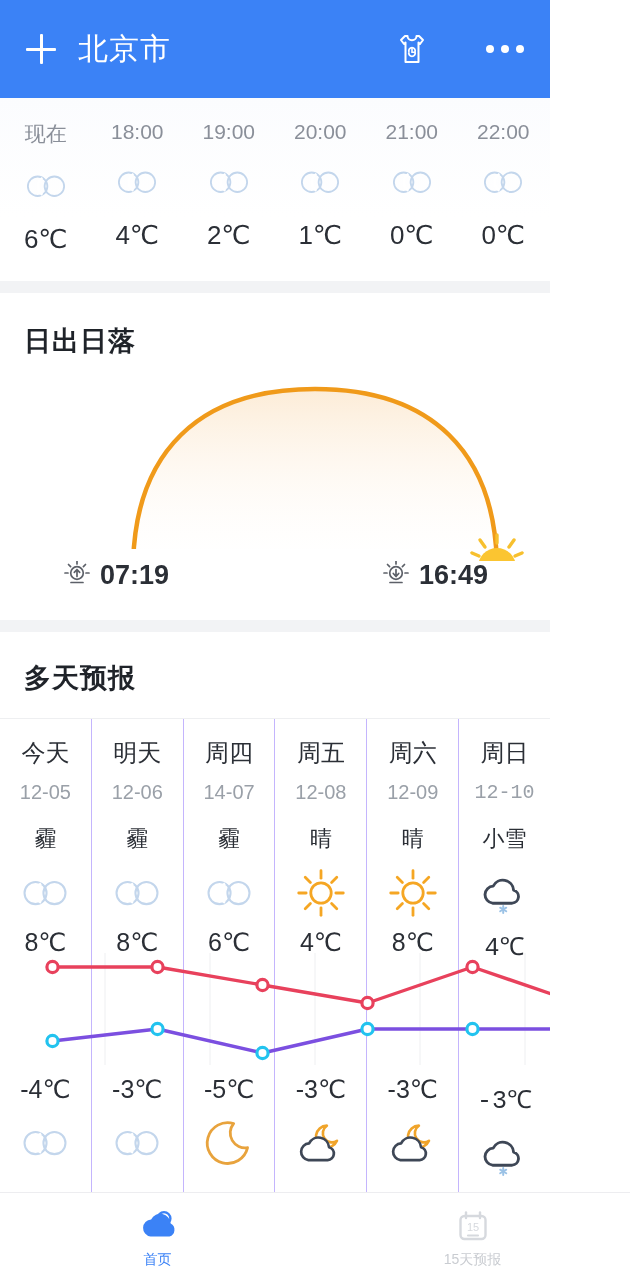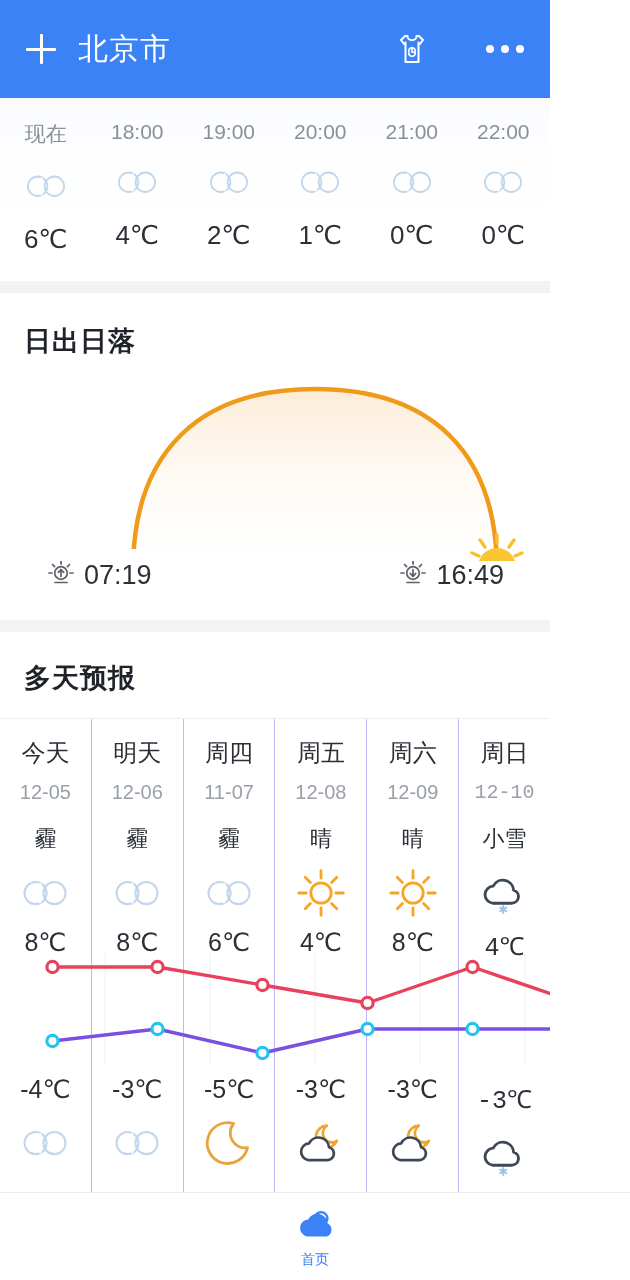--- a/index.html
+++ b/index.html
@@ -42,21 +42,21 @@
   .hourly-row{ display:flex; }
   .hour-col{ flex:1; display:flex; flex-direction:column; align-items:center; gap:16px; }
   .hour-time{ font-size:21px; color:#8a8f99; }
   .hour-temp{ font-size:26px; color:#2b2f36; }
   .hour-ico{ height:44px; display:flex; align-items:center; justify-content:center; }
 
   
   .sun-sec{ padding:30px 0 26px 0; }
   .sec-title{ font-size:27px; color:#1f2329; font-weight:700; padding-left:24px; letter-spacing:1px; }
   .arc-wrap{ position:relative; width:100%; height:190px; margin-top:12px; }
-  .sun-times{ display:flex; justify-content:space-between; padding:0 46px; margin-top:-4px; }
+  .sun-times{ display:flex; justify-content:space-between; padding:0 62px; margin-top:-4px;font-weight:bold; }
   .sun-time{ display:flex; align-items:center; gap:8px; font-size:27px; color:#2b2f36; }
 
   
   .fc-sec{ padding:28px 0 0 0; }
   .fc-grid{ display:flex; margin-top:22px; border-top:1px solid #eeeff1; }
   .fc-col{ flex:1; border-right:1px solid #c4b5fd; display:flex; flex-direction:column; align-items:center; padding:18px 0 0 0; }
   .fc-col:last-child{ border-right:none;font-family:Liberation Mono, monospace; }
   .fc-day{ font-size:24px; color:#2b2f36; }
   .fc-date{ font-size:20px; color:#9aa0a8; margin-top:12px; }
   .fc-cond{ font-size:22px; color:#2b2f36; margin-top:20px; }
@@ -296,21 +296,21 @@
                   <circle cx="21" cy="20" r="14" stroke="#c3d6ec" stroke-width="2.6" fill="none"></circle>
                   <circle cx="45" cy="20" r="14" stroke="#c3d6ec" stroke-width="2.6" fill="none"></circle>
                   <path d="M28 8 a14 14 0 0 0 0 24" stroke="#ffffff" stroke-width="3.4" fill="none"></path>
                 </svg>
               </div>
               <div class="fc-cond">霾</div>
               <div class="fc-wind">西北风</div>
             </div>
             <div class="fc-col">
               <div class="fc-day">周四</div>
-              <div class="fc-date">11-07</div>
+              <div class="fc-date">14-07</div>
               <div class="fc-cond">霾</div>
               <div class="fc-ico">
                 <svg width="52" height="32.24" viewBox="0 0 66 40" fill="none">
                   <circle cx="21" cy="20" r="14" stroke="#c3d6ec" stroke-width="2.6" fill="none"></circle>
                   <circle cx="45" cy="20" r="14" stroke="#c3d6ec" stroke-width="2.6" fill="none"></circle>
                   <path d="M28 8 a14 14 0 0 0 0 24" stroke="#ffffff" stroke-width="3.4" fill="none"></path>
                 </svg>
               </div>
               <div class="fc-hi">6℃</div>
               <div class="chart-space"></div>
@@ -445,15 +445,27 @@
   <div class="tabbar">
     <div class="tab active">
       <span class="tab-ico">
         <svg width="42" height="42" viewBox="0 0 42 42" fill="none">
           <circle cx="27" cy="13.5" r="6.4" fill="#ffffff" stroke="#3b82f6" stroke-width="2.4"></circle>
           <path d="M13.5 31.5 a8.6 8.6 0 0 1 0.6 -17.1 a10.4 10.4 0 0 1 19.6 4.2 a7 7 0 0 1 -1.2 12.9 Z" fill="#3b82f6"></path>
         </svg>
       </span>
       <span class="tab-label">首页</span>
     </div>
+    <div class="tab inactive">
+      <span class="tab-ico">
+        <svg width="40" height="40" viewBox="0 0 40 40" fill="none">
+          <rect x="7.5" y="10" width="25" height="23" rx="4" stroke="#d6d9de" stroke-width="2.4" fill="none"></rect>
+          <line x1="13" y1="6.5" x2="13" y2="12" stroke="#d6d9de" stroke-width="2.4" stroke-linecap="round"></line>
+          <line x1="27" y1="6.5" x2="27" y2="12" stroke="#d6d9de" stroke-width="2.4" stroke-linecap="round"></line>
+          <line x1="15" y1="29.5" x2="25" y2="29.5" stroke="#d6d9de" stroke-width="2.2" stroke-linecap="round"></line>
+          <text x="20" y="25" font-size="11" fill="#d6d9de" text-anchor="middle" font-family="Liberation Sans, sans-serif">15</text>
+        </svg>
+      </span>
+      <span class="tab-label">15天预报</span>
+    </div>
   </div>
 
 </div>
 
 </body></html>

